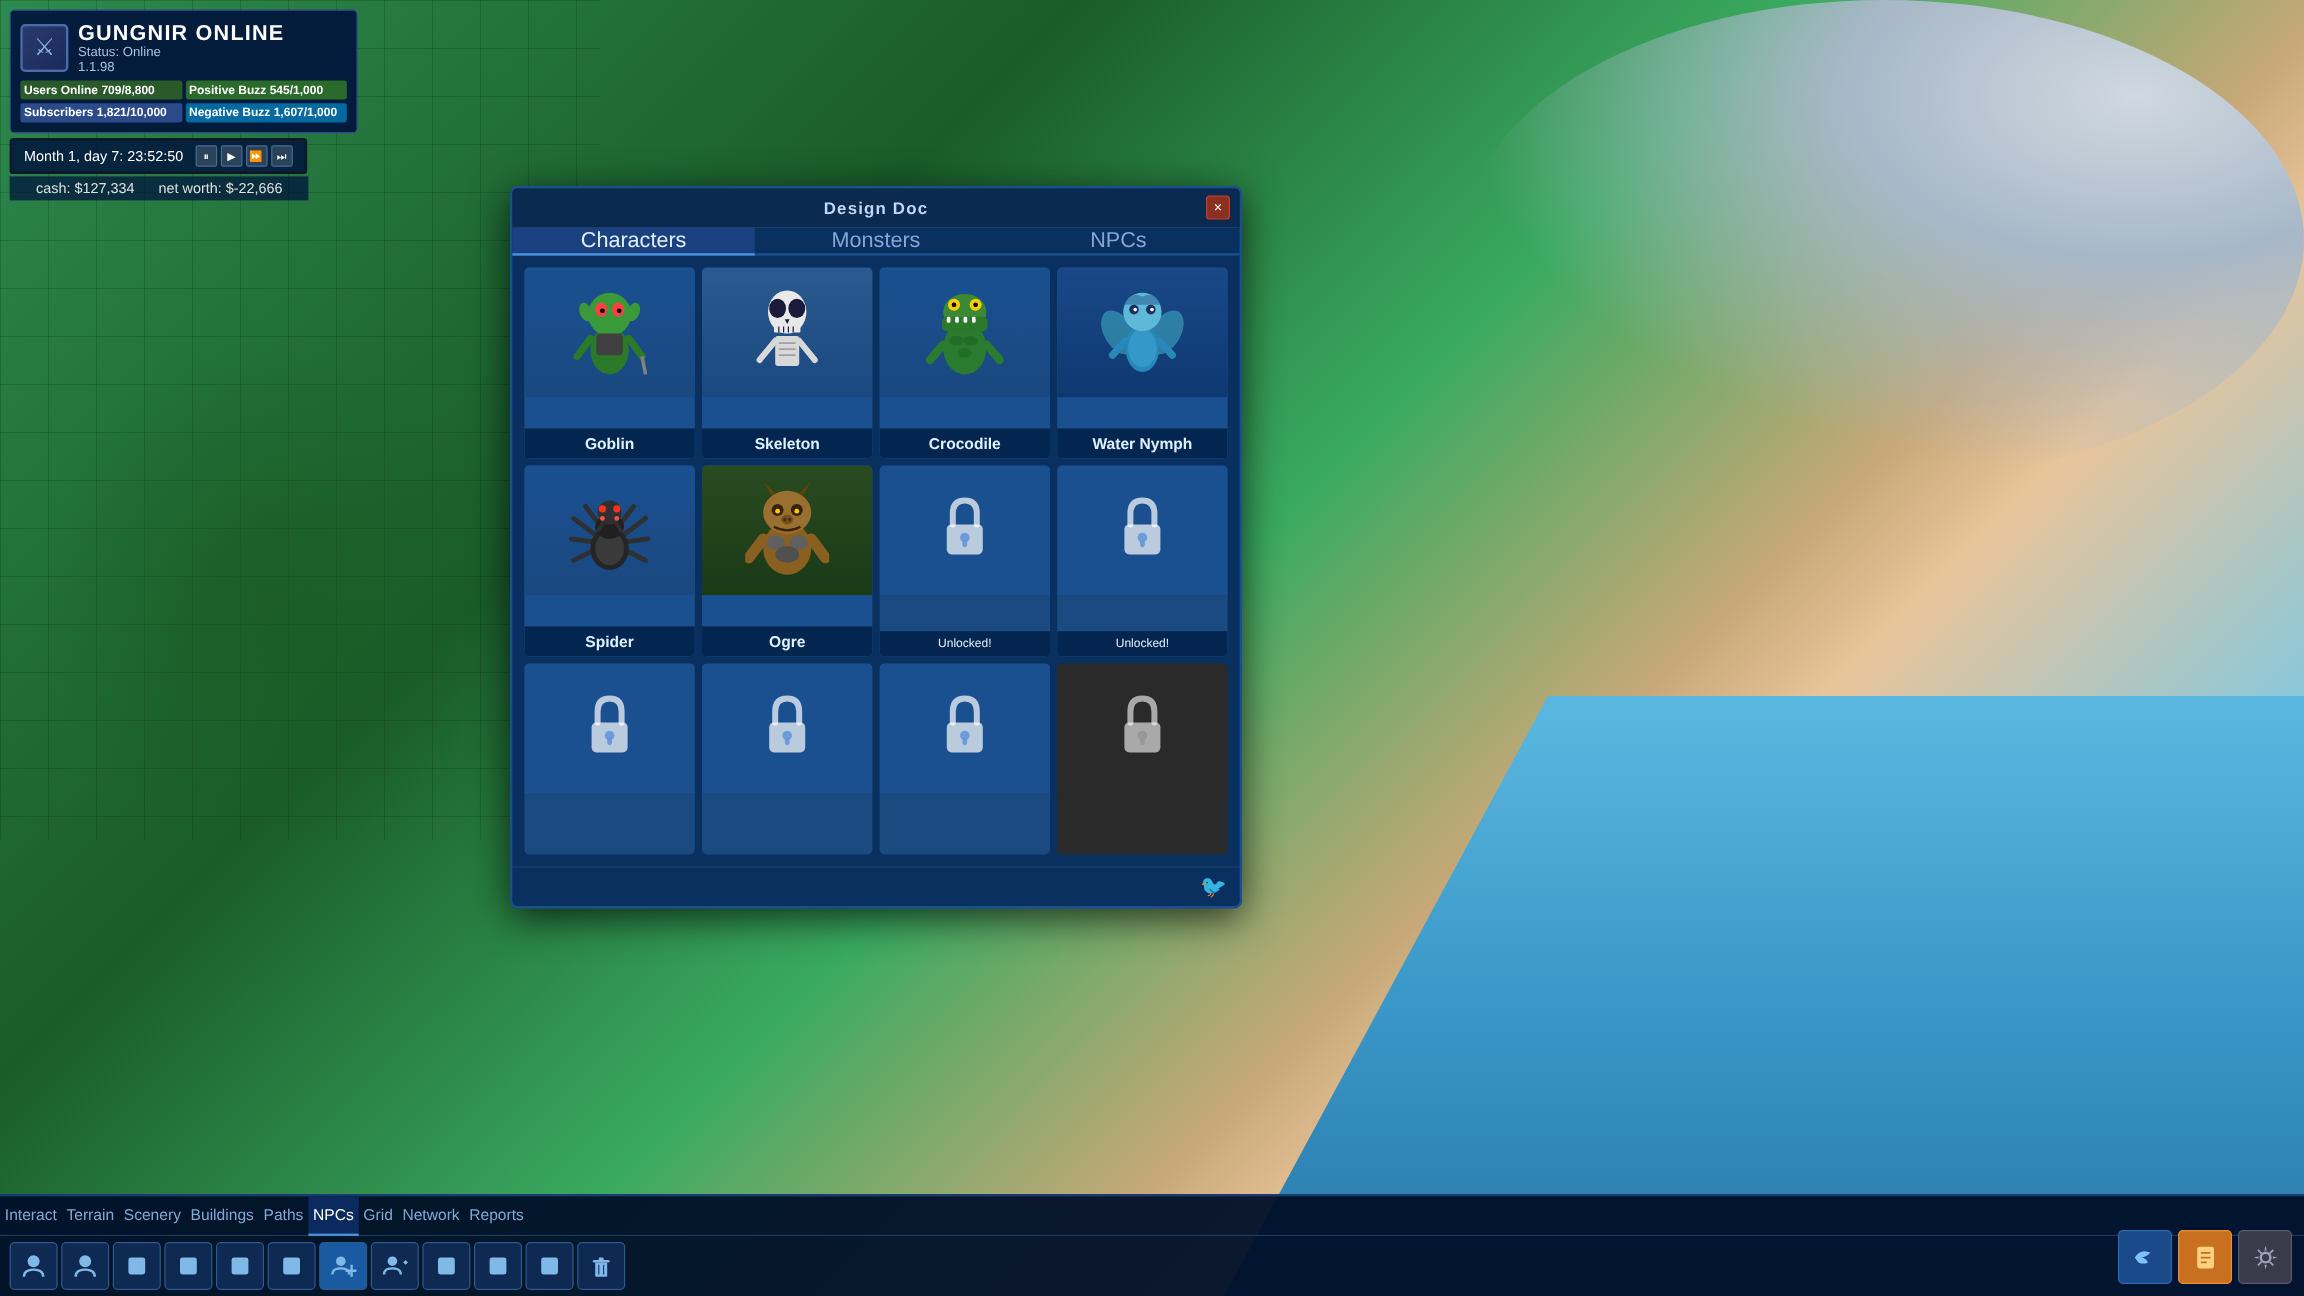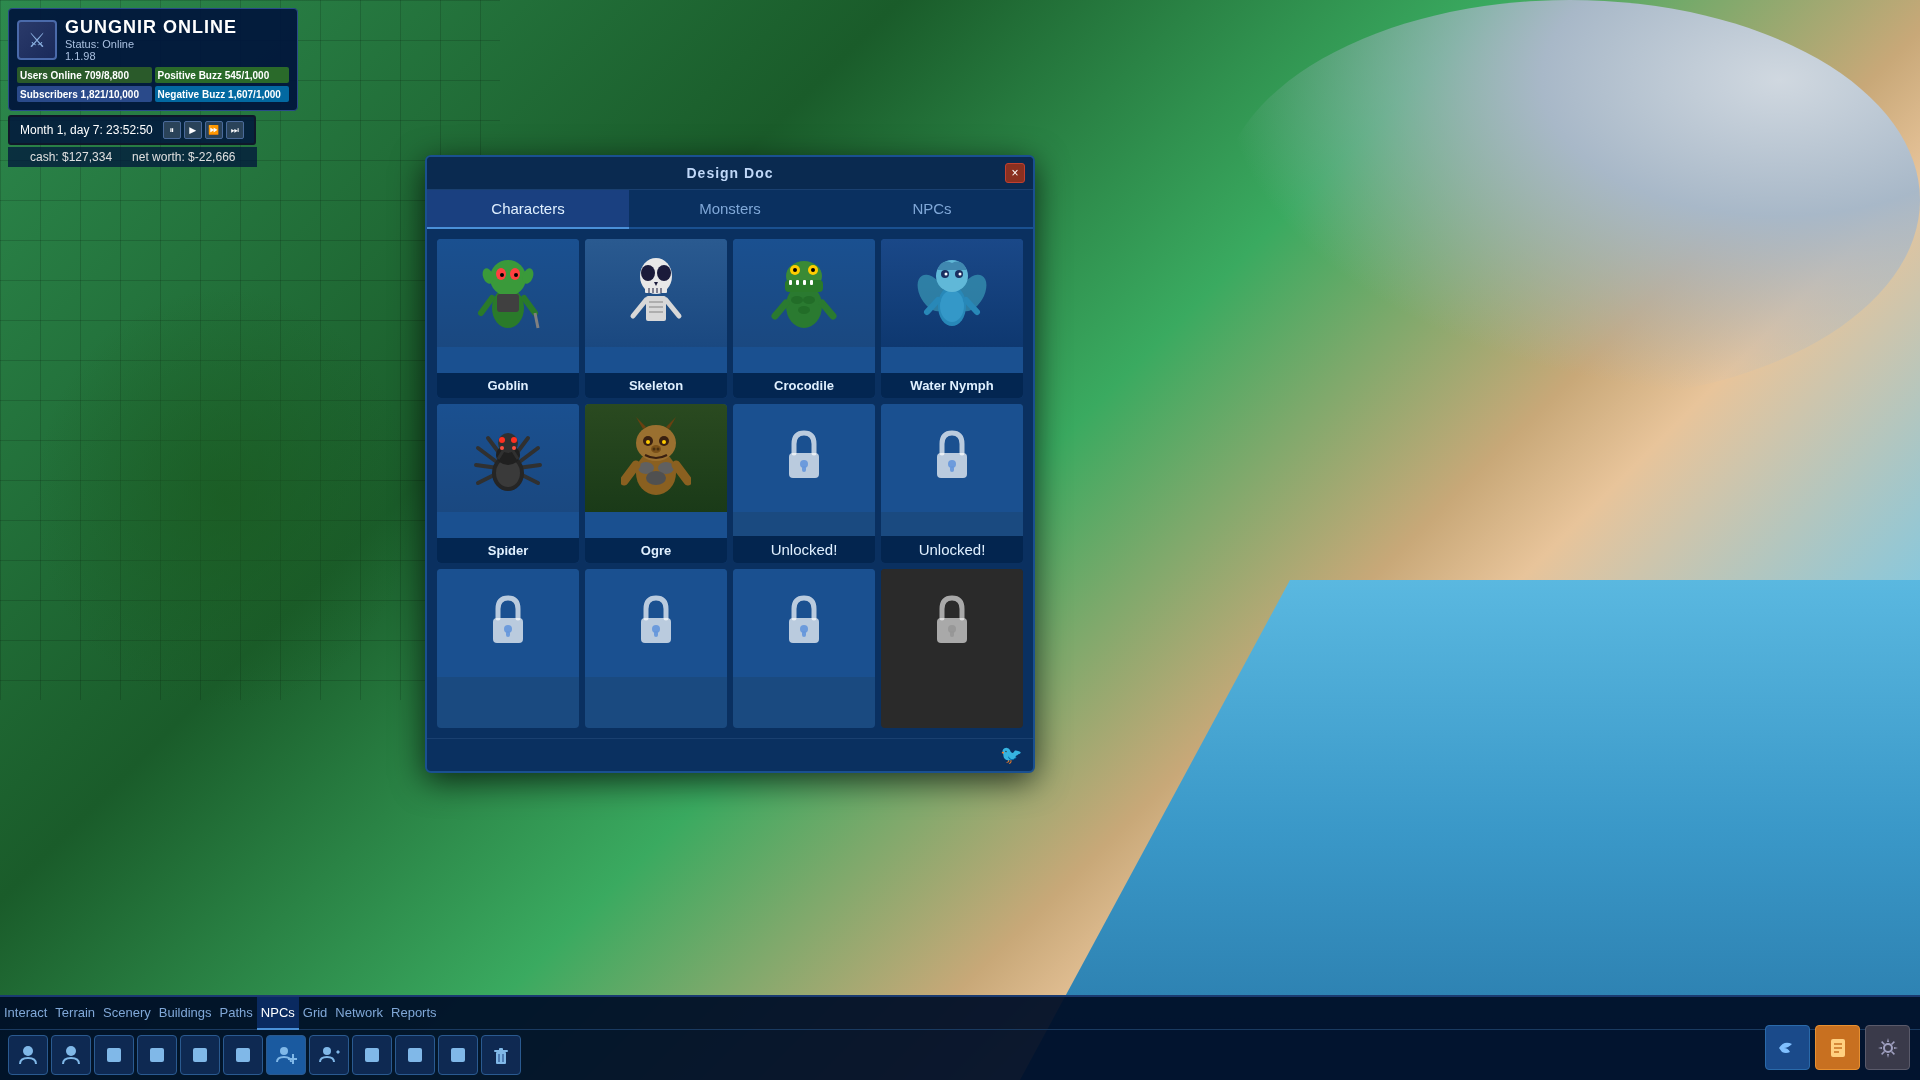--- a/index.html
+++ b/index.html
@@ -189,24 +189,23 @@
     }
 
     
     .modal-tabs {
       display: flex;
       border-bottom: 2px solid #1a5090;
     }
 
     .modal-tab {
       flex: 1;
-      padding: 10px;
       text-align: center;
       color: #80a8d8;
-      font-size: 15px;
+      font-size: 18px;
       cursor: pointer;
       border-bottom: 2px solid transparent;
       margin-bottom: -2px;
     }
 
     .modal-tab.active {
       color: #e0f0ff;
       background: #1a4080;
       border-bottom: 2px solid #4a90d8;
     }
@@ -272,21 +271,21 @@
       height: 100%;
     }
 
     .lock-label {
       position: absolute;
       bottom: 0; left: 0; right: 0;
       background: rgba(0, 30, 70, 0.85);
       color: #e0f0ff;
       text-align: center;
       padding: 5px;
-      font-size: 15px;
+      font-size: 10px;
     }
 
     
     .modal-footer {
       padding: 5px 10px;
       display: flex;
       justify-content: flex-end;
       align-items: center;
       border-top: 1px solid #1a4070;
     }

